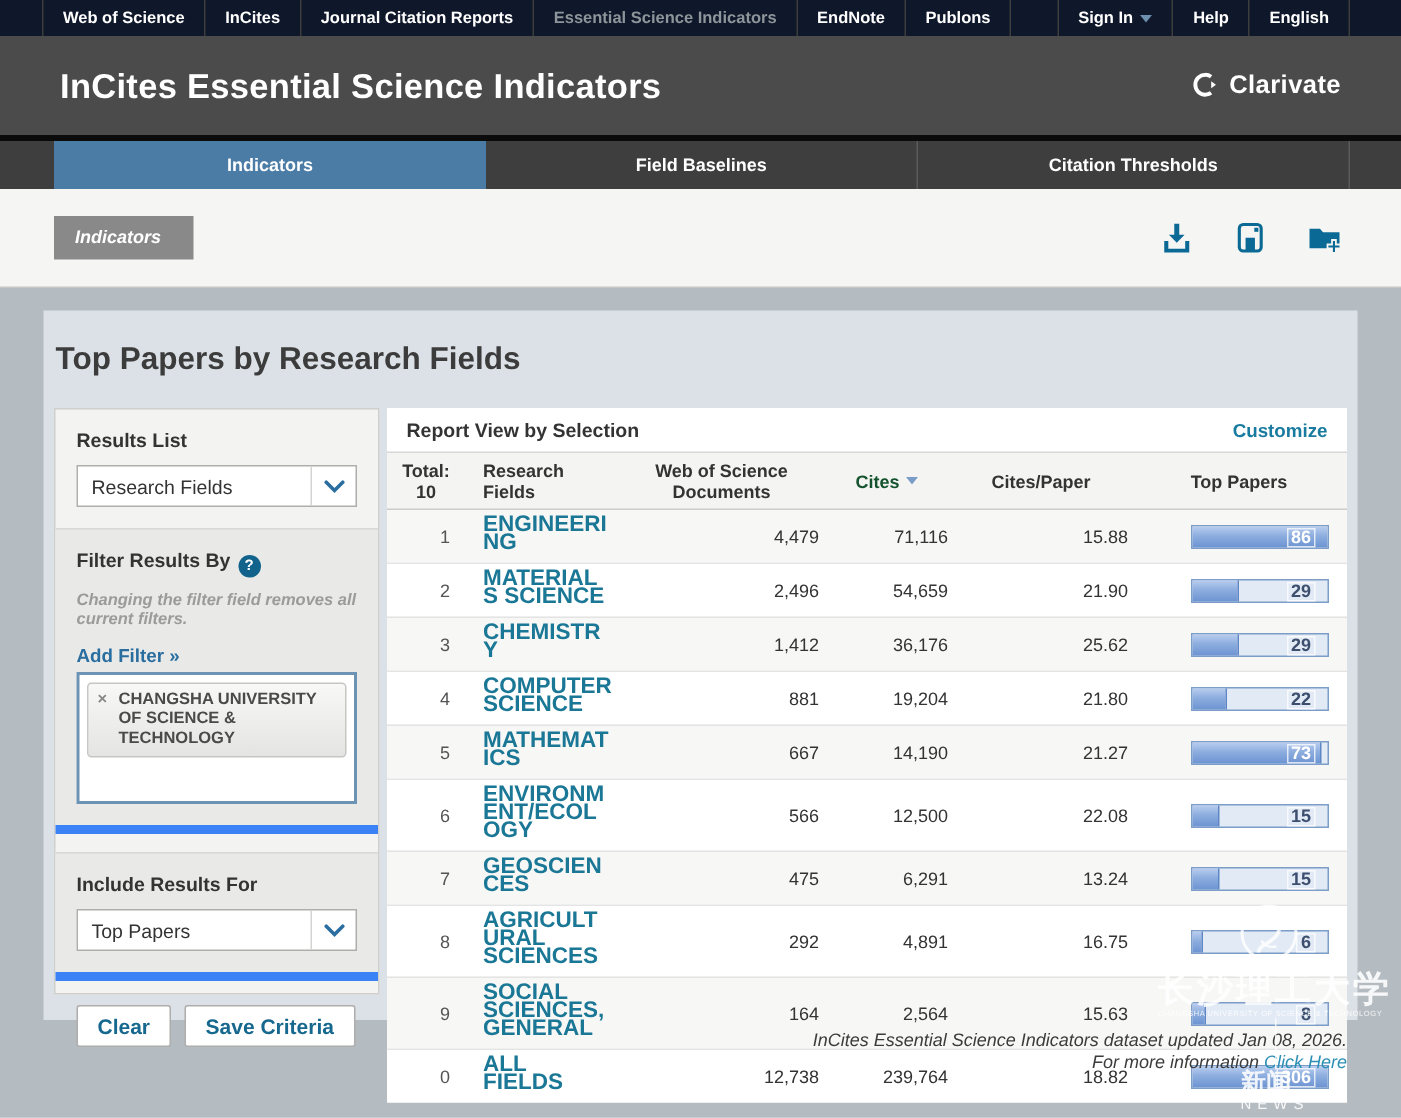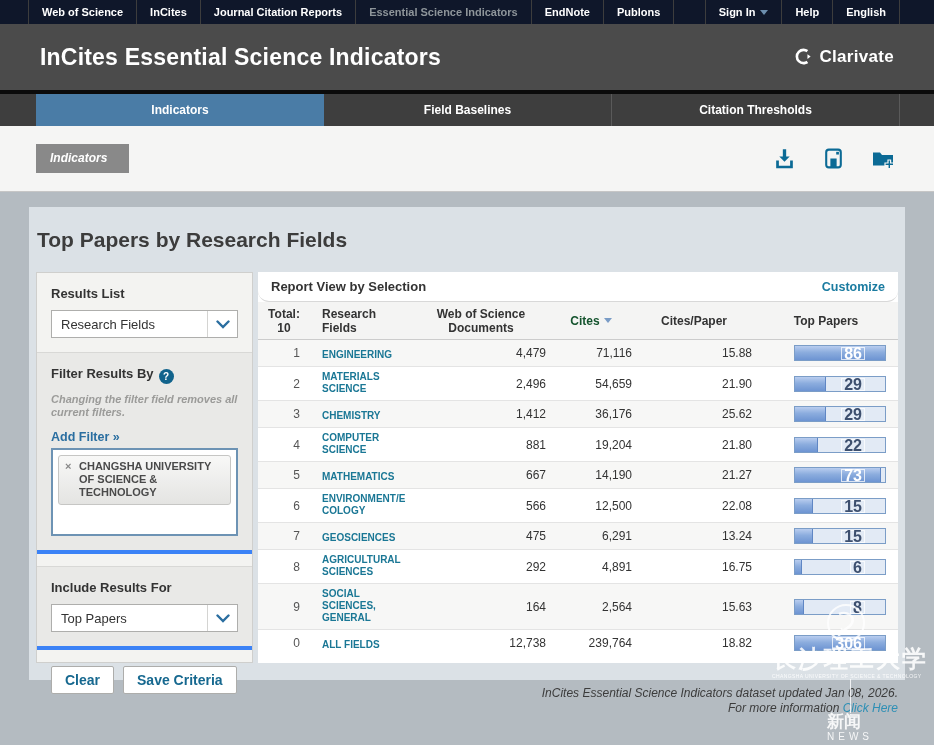--- a/index.html
+++ b/index.html
@@ -66,21 +66,21 @@
   .content {
     position:absolute; left:29px; right:29px; top:207px; height:473px;
     background:#dbe1e6;
   }
   .page-title { font-size:21px; font-weight:bold; color:#3c3c3c; padding:21px 0 20px 8px; }
   .layout { display:flex; margin-left:7px; margin-right:7px; gap:5px; }
 
   
   .sidebar { width:217px; border:1px solid #cfcfcd; background:#f3f3f1; height:391px; }
   .side-sec { padding:13px 14px 14px 14px; }
-  .sec-dark { background:#e9e9e7; border-top:1px solid #d8d8d6; border-bottom:4px solid #3b82f6; }
+  .sec-dark { background:#e9e9e7; border-top:1px solid #d8d8d6; border-bottom:6px solid #3b82f6; }
   .sec-gap { height:12px; }
   .side-label { font-size:13px; font-weight:bold; color:#333; margin-bottom:9px; }
   .select {
     height:28px; background:#fff; border:1px solid #aeaeac; display:flex;
     align-items:center; font-size:13px; color:#333; cursor:pointer;
   }
   .select .sel-value { padding-left:9px; flex:1; }
   .select .sel-btn { width:30px; align-self:stretch; display:flex; align-items:center; justify-content:center; border-left:1px solid #d4d4d2; }
   .help-badge {
     display:inline-flex; width:15px; height:15px; border-radius:50%;
@@ -100,21 +100,20 @@
   .btn {
     background:#fff; border:1px solid #adadab; border-radius:2px; color:#16688f;
     font-size:14px; font-weight:bold; padding:5px 13px; cursor:pointer;
   }
 
   
   .report { flex:1; background:#fff; min-height:391px; }
   .report-bar {
     height:30px; display:flex; align-items:center; padding:0 13px;
     border-bottom:1px solid #d8d8d8;
-    border-radius:11px;
   }
   .report-title { font-size:13px; font-weight:bold; color:#333; }
   .customize { margin-left:auto; font-size:12.5px; font-weight:bold; color:#1a7ba0; cursor:pointer; }
 
   .thead, .trow { display:grid; grid-template-columns:52px 104px 134px 86px 120px 1fr; }
   .thead {
     background:#f4f4f3; border-bottom:1px solid #cccccc; min-height:38px;
     font-size:12px; font-weight:bold; color:#333; align-items:center; padding:4px 0;
   }
   .th-center { text-align:center; line-height:14px; }
@@ -122,33 +121,33 @@
   .th-cites { color:#14532d; cursor:pointer; }
   .sort-arrow { display:inline-block; width:0; height:0; margin-left:4px; vertical-align:2px;
     border-left:4px solid transparent; border-right:4px solid transparent; border-top:5px solid #7a9cc6; }
 
   .trow { border-top:1px solid #e4e4e4; align-items:center; min-height:26px; padding:4px 0; background:#fff; }
   .trow.shade { background:#f7f7f6; }
   .trow:first-child { border-top:none; }
   .td-rank { text-align:right; padding-right:10px; font-size:12px; color:#555; }
   .td-field { padding-left:12px; padding-right:6px; }
   .field-link {
-    font-size:10px; font-weight:bold; color:#1a7795; line-height:12px;
+    font-size:15px; font-weight:bold; color:#1a7795; line-height:12px;
     overflow-wrap:break-word; word-break:break-word; cursor:pointer; display:inline-block; max-width:92px;
   }
   .td-num { text-align:right; font-size:12px; color:#333; padding-right:2px; }
   .td-bar { display:flex; justify-content:flex-end; padding-right:12px; }
   .bar {
     position:relative; width:92px; height:16px; background:#e2eaf5;
     border:1px solid #7b9dc7;
   }
   .bar-fill { height:100%; background:linear-gradient(#b9cdef 0%, #8cadde 45%, #6d94d2 100%); border-right:1px solid #5f86c4; }
   .bar-fill.full { border-right:none; }
   .bar-label {
-    position:absolute; right:20px; top:1px; font-size:16px; font-weight:bold;
+    position:absolute; right:8px; top:1px; font-size:12px; font-weight:bold;
     color:#3d4f6e; padding:0 2px; border:1px solid rgba(255,255,255,.75); line-height:11px;
   }
   .bar-label.on-fill { color:#fff; }
 
   
   .footer {
     position:absolute; right:36px; top:686px; text-align:right;
     font-size:12px; font-style:italic; color:#3c3c3c; line-height:15px;
   }
   .footer .flink { color:#2d8fb5; cursor:pointer; }

